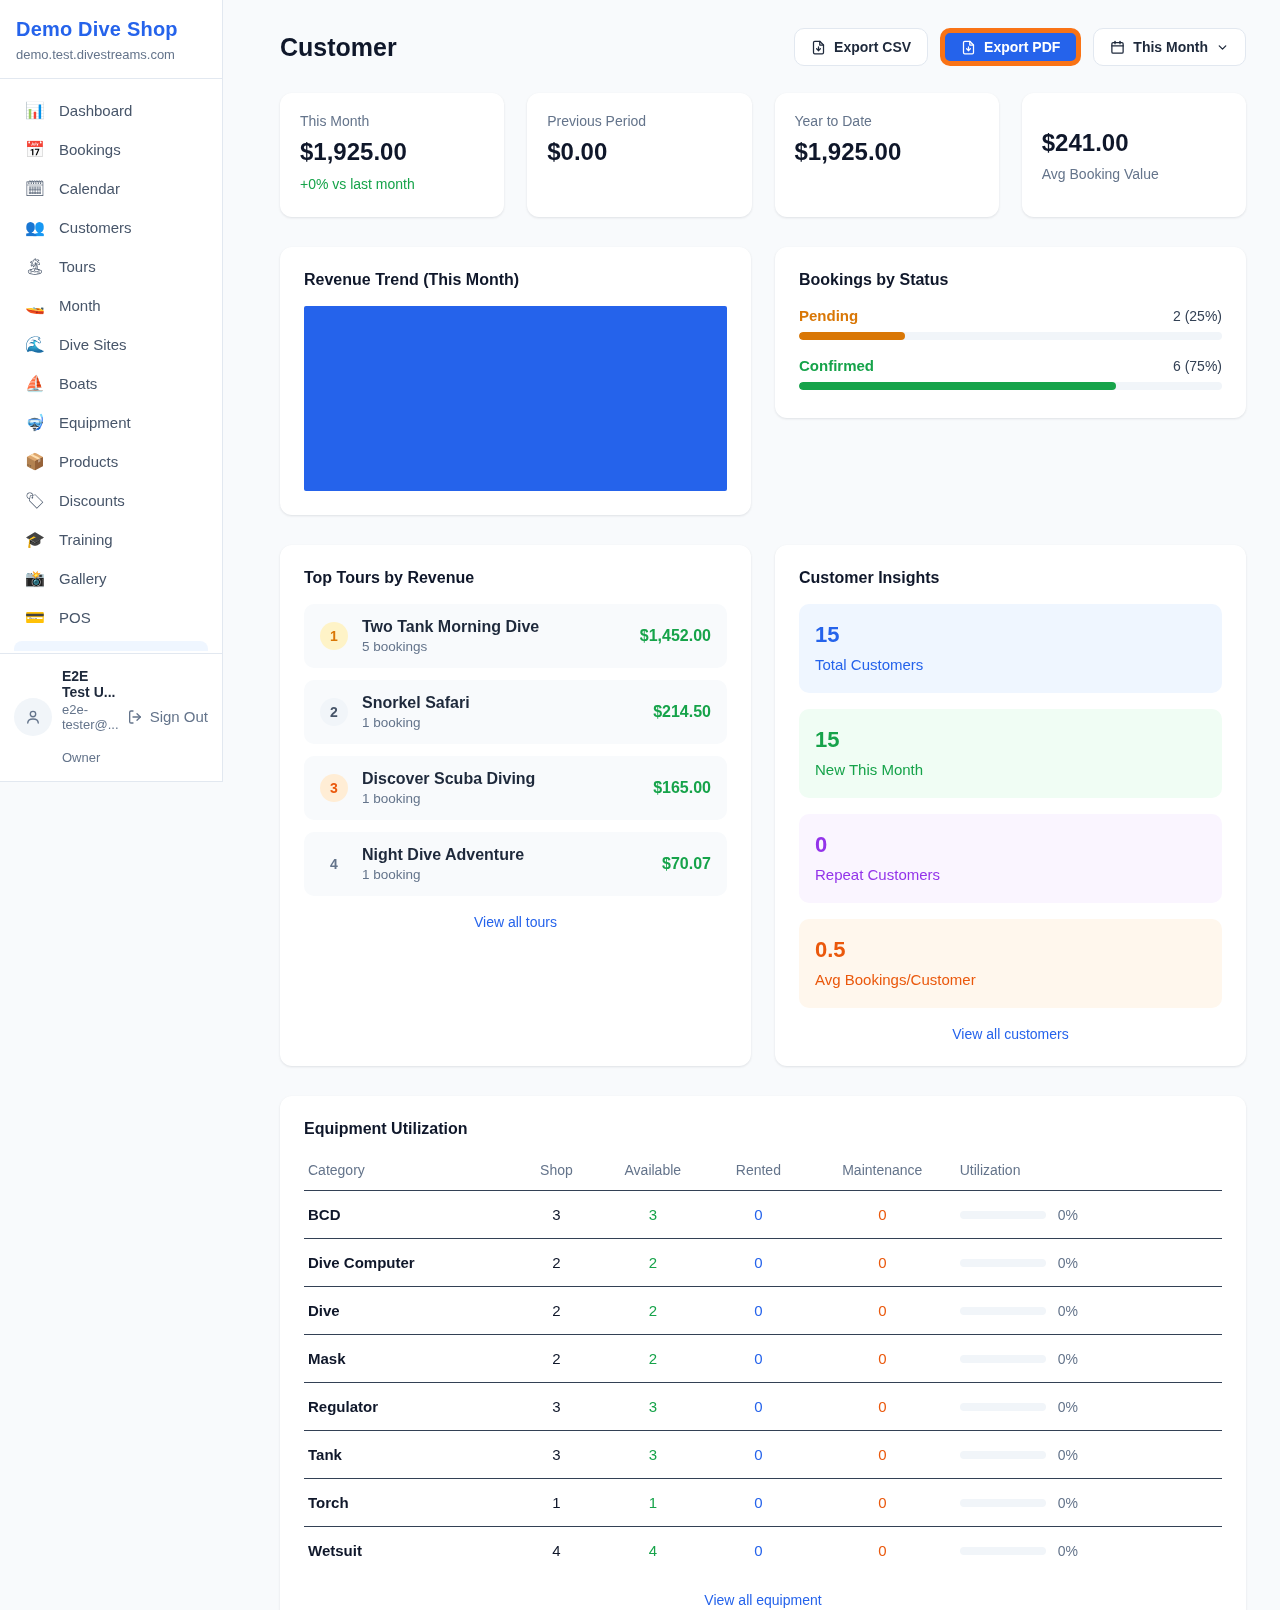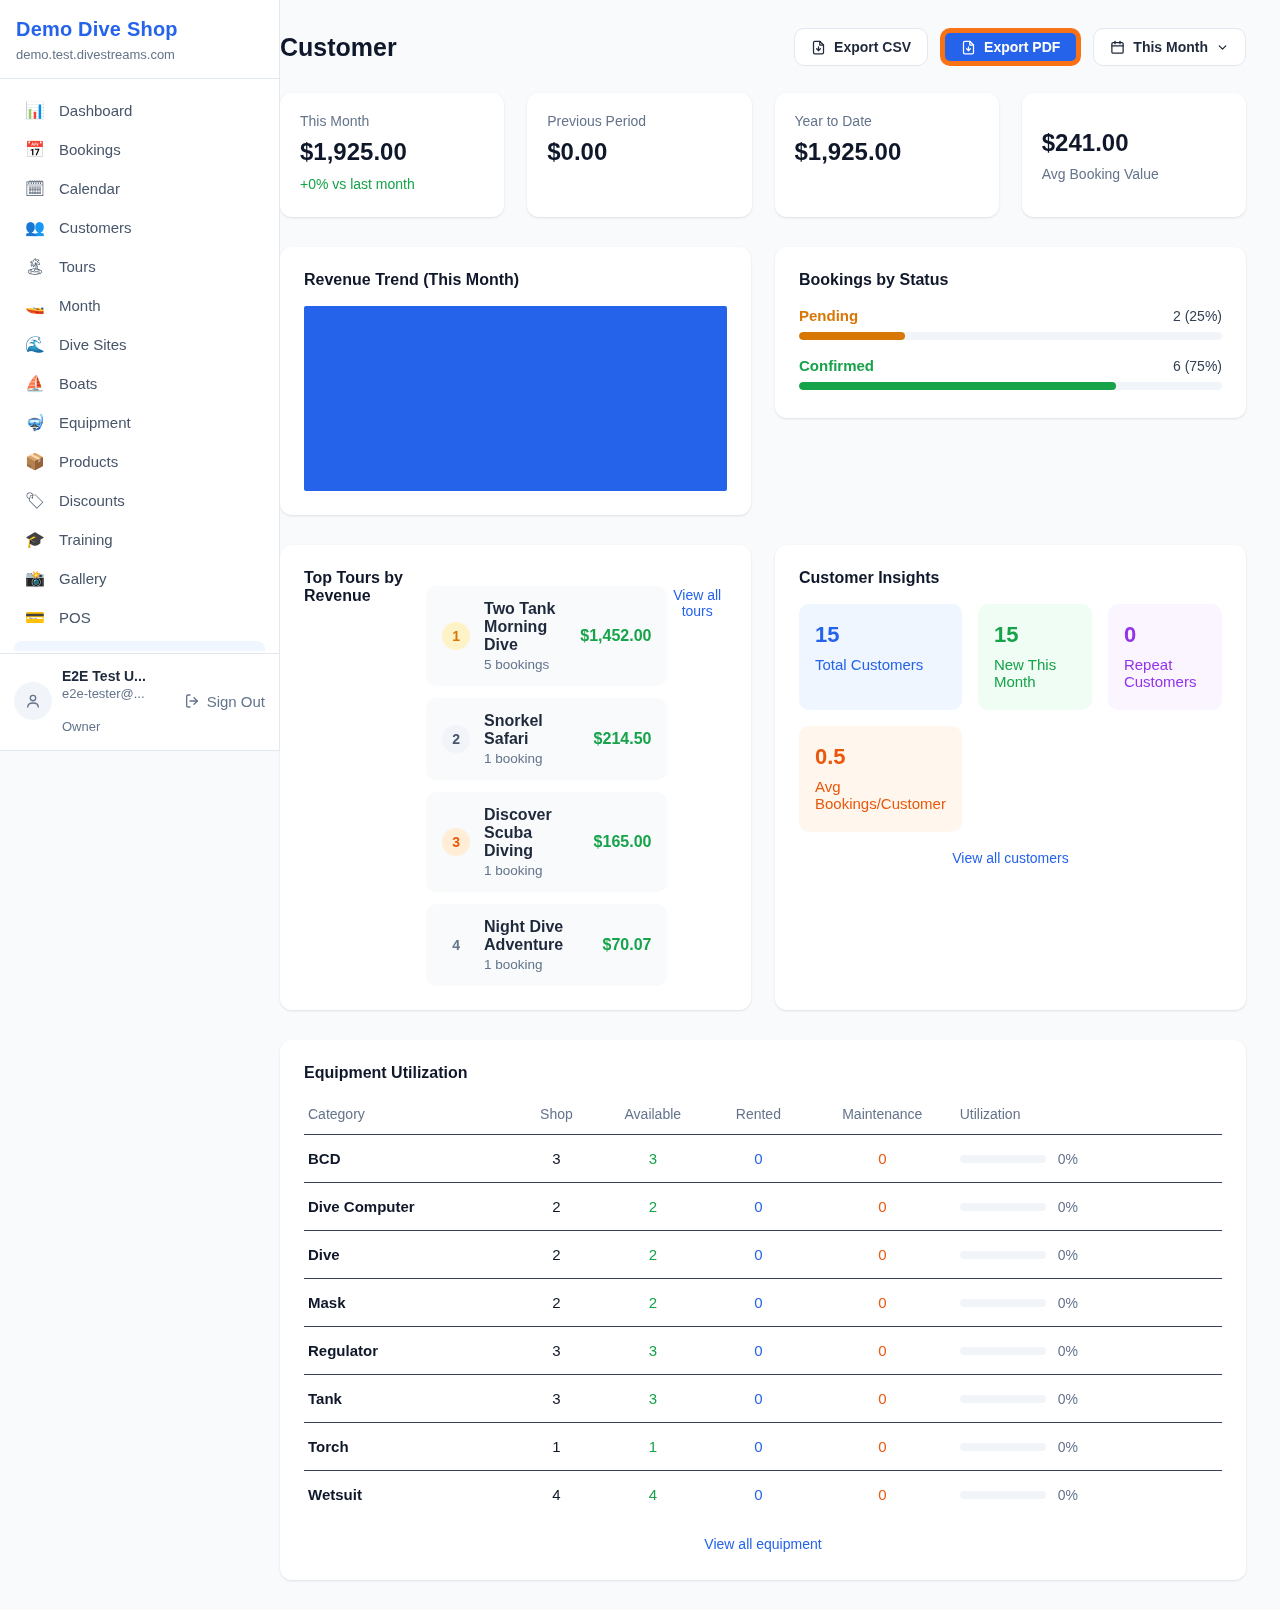--- a/index.html
+++ b/index.html
@@ -6,21 +6,21 @@
   html, body { width: 1280px; }
   body {
     position: relative;
     min-height: 1610px;
     background: #f8fafc;
     font-family: "Liberation Sans", sans-serif;
     color: #0f172a;
   }
   
   .sidebar {
-    position: absolute; top: 0; left: 0; width: 280px;
+    position: absolute; top: 0; left: 0; width: 223px;
     background: #fff;
     border-right: 1px solid #e2e8f0;
     border-bottom: 1px solid #e2e8f0;
   }
   .brand { padding: 18px 16px 16px 16px; border-bottom: 1px solid #e2e8f0; }
   .brand-title { color: #2563eb; font-size: 20px; font-weight: 800; letter-spacing: .2px; }
   .brand-sub { margin-top: 6px; color: #64748b; font-size: 13px; }
   .nav { padding: 12px 8px 4px 8px; }
   .nav-item {
     display: flex; align-items: center; gap: 13px;
@@ -78,39 +78,39 @@
   .chart-block { margin-top: 17px; height: 185px; border-radius: 2px; }
   
   .status-card { padding: 24px 24px 28px 24px; }
   .status-rows { margin-top: 18px; display: flex; flex-direction: column; gap: 17px; }
   .status-top { display: flex; justify-content: space-between; align-items: baseline; margin-bottom: 8px; }
   .status-label { font-size: 15px; font-weight: 700; }
   .status-count { font-size: 14px; color: #334155; }
   .progress-track { height: 8px; border-radius: 99px; background: #f1f5f9; overflow: hidden; }
   .progress-fill { height: 100%; border-radius: 99px; }
   
-  .tours-card { padding: 24px; display: flex; flex-direction: row; }
+  .tours-card { padding: 24px; display: flex; flex-direction: column; }
   .tour-list { margin-top: 17px; display: flex; flex-direction: column; gap: 12px; }
   .tour-row { display: flex; align-items: center; gap: 14px; background: #f8fafc; border-radius: 10px; padding: 14px 16px; }
   .tour-rank {
     width: 28px; height: 28px; border-radius: 50%; flex: none;
     display: flex; align-items: center; justify-content: center;
     font-size: 14px; font-weight: 700;
   }
   .tour-info { flex: 1; min-width: 0; }
   .tour-name { font-size: 16px; font-weight: 700; color: #1e293b; }
   .tour-bookings { font-size: 13.5px; color: #64748b; margin-top: 3px; }
   .tour-amount { font-size: 16px; font-weight: 700; color: #16a34a; white-space: nowrap; }
   .view-link {
     display: block; margin-top: 18px; text-align: center;
     color: #2563eb; font-size: 14px; text-decoration: none; cursor: pointer;
   }
   
   .insights-card { padding: 24px; }
-  .insights-grid { margin-top: 17px; display: grid; grid-template-columns: 1fr 1fr 1fr; gap: 16px; }
+  .insights-grid { margin-top: 17px; display: grid; grid-template-columns: 1fr; gap: 16px; }
   .insight-tile { border-radius: 10px; padding: 18px 16px 20px 16px; }
   .insight-value { font-size: 22px; font-weight: 800; }
   .insight-label { font-size: 15px; margin-top: 8px; }
   
   .equip-card { margin-top: 30px; padding: 24px 24px 28px 24px; }
   .equip-table { width: 100%; border-collapse: collapse; margin-top: 14px; table-layout: fixed; }
   .equip-table th {
     color: #64748b; font-size: 14px; font-weight: 400; text-align: center;
     padding: 10px 4px 12px 4px; border-bottom: 1px solid #334155;
   }

